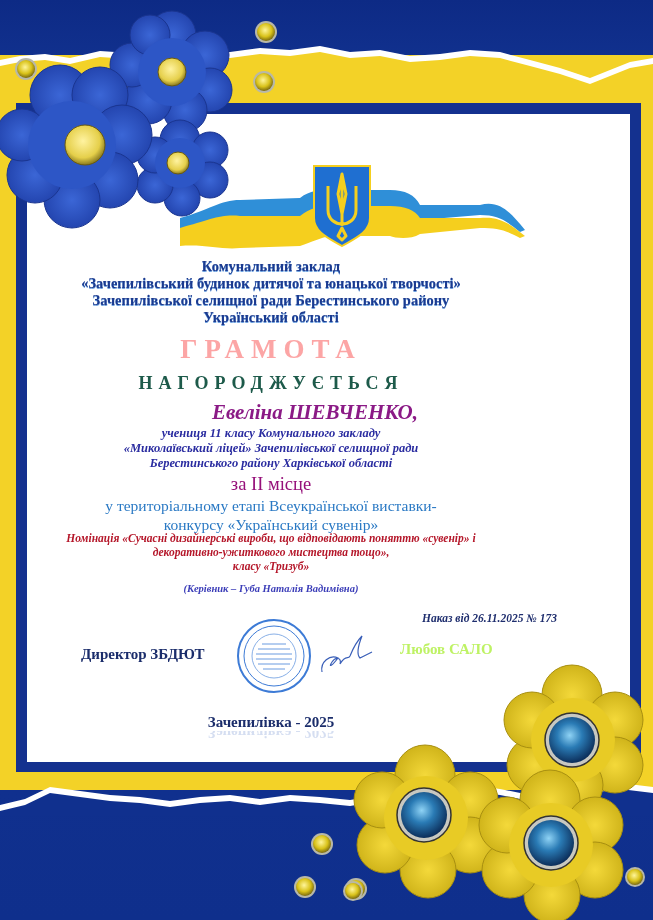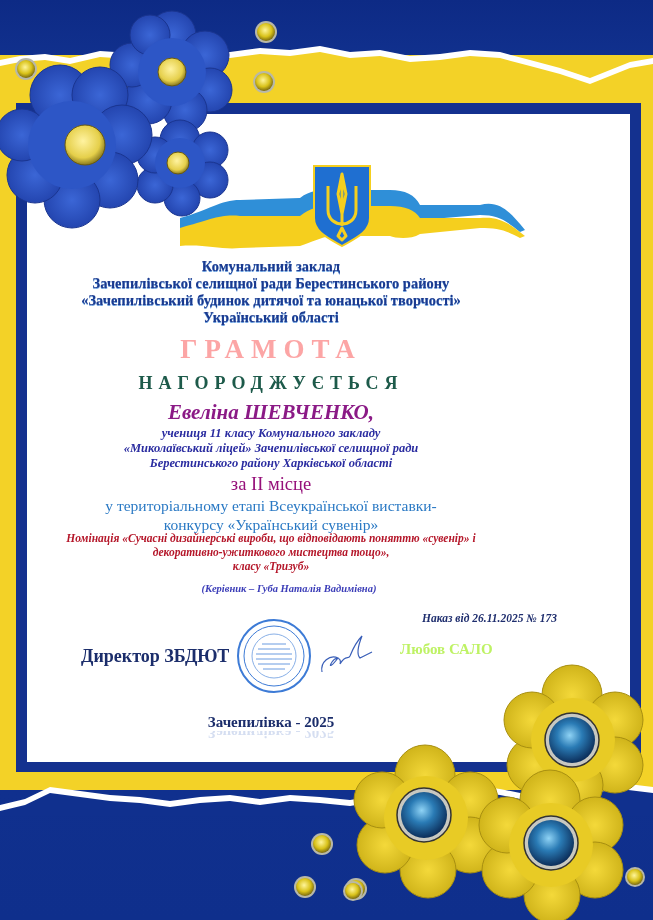--- a/index.html
+++ b/index.html
@@ -17,28 +17,28 @@
   #torn-top { top:40px; height:50px; }
   #torn-bottom { top:775px; height:40px; }
   #blue-frame { left:16px; top:103px; width:625px; height:669px; background:#14318f; }
   #paper { left:27px; top:114px; width:603px; height:648px; background:#ffffff; }
 
   .center { left:0; width:542px; text-align:center; }
   .inst { font-weight:bold; color:#1b3a8f; font-size:14.5px; line-height:17px;
           text-shadow: 0 1px 0 #6fa3e0; }
   #title { top:334px; font-size:27px; font-weight:bold; color:#fca5a5; letter-spacing:7px; }
   #awarded { top:373px; font-size:18px; font-weight:bold; color:#1d5a4a; letter-spacing:6px; }
-  #name { top:400px; font-size:21px; font-weight:bold; font-style:italic; color:#8b1a86; }
+  #name { top:400px; font-size:21px; font-weight:bold; font-style:italic; color:#8b1a86;padding-left:44px; }
   .student { font-style:italic; font-weight:bold; color:#2a2ca0; font-size:12.5px; line-height:15px; }
   #place { top:474px; font-size:18.5px; font-weight:normal; color:#96107a; }
   .contest { color:#2a79c4; font-size:15.5px; line-height:19px; }
   .nom { font-style:italic; font-weight:bold; color:#b5172a; font-size:11.5px; line-height:14px; }
-  #supervisor { top:583px; font-style:italic; font-weight:bold; color:#3b3db8; font-size:10.5px;padding-left:18px; }
+  #supervisor { top:583px; font-style:italic; font-weight:bold; color:#3b3db8; font-size:10.5px; }
   #order { left:422px; top:612px; font-style:italic; font-weight:bold; color:#1f2e6e; font-size:11.5px; }
-  #director { left:81px; top:646px; font-weight:bold; color:#1b2d6b; font-size:18px; }
+  #director { left:81px; top:646px; font-weight:bold; color:#1b2d6b; font-size:15px; }
   #signer { left:400px; top:641px; font-weight:bold; color:#bef264; font-size:15px; }
   #place-year { top:714px; font-weight:bold; color:#1b2d6b; font-size:15px; }
   #place-year-refl { top:731px; font-weight:bold; font-size:15px; color:#8aa3d8; opacity:0.35;
                      transform: scaleY(-1); height:10px; overflow:hidden; }
 </style>
 </head>
 <body>
 
 <div id="bg-top" class="abs"></div>
 <div id="yellow-band" class="abs"></div>
@@ -148,22 +148,22 @@
   <path d="M0,58 C30,50 40,40 60,40 L120,38 C130,30 140,30 150,30 L210,30 C225,30 235,35 240,45 L300,45 C320,40 330,52 345,70 L340,72 C325,60 318,55 300,55 L240,60 C230,65 215,62 210,60 L150,60 C140,62 132,68 120,72 L60,75 C42,78 25,72 0,75 Z" fill="#2f8fd8"></path>
   <path d="M0,68 C30,60 40,54 60,56 L120,56 C130,48 140,46 150,46 L210,46 C225,46 235,50 240,58 L300,58 C320,56 330,64 345,76 L340,78 C325,70 318,68 300,68 L240,74 C230,80 215,78 210,76 L150,76 C140,78 132,82 120,86 L60,88 C42,90 25,84 0,86 Z" fill="#f5cf1e"></path>
   <g transform="translate(134,6)">
     <path d="M0,0 L56,0 L56,52 C56,66 42,72 28,80 C14,72 0,66 0,52 Z" fill="#1f6fd1" stroke="#f5cf1e" stroke-width="2"></path>
     <path d="M28,8 L28,60 M14,20 L14,44 C14,54 22,58 28,58 C34,58 42,54 42,44 L42,20 M28,8 L24,28 L28,48 L32,28 Z M28,62 L24,70 L28,74 L32,70 Z" fill="none" stroke="#f5cf1e" stroke-width="3" stroke-linejoin="round"></path>
   </g>
 </svg>
 
 <div class="abs center inst" style="top:258px">
   <div>Комунальний заклад</div>
+  <div>«Зачепилівський  будинок дитячої та юнацької творчості»</div>
   <div>Зачепилівської селищної ради Берестинського району</div>
-  <div>«Зачепилівський  будинок дитячої та юнацької творчості»</div>
   <div>Український області</div>
 </div>
 
 <div id="title" class="abs center">ГРАМОТА</div>
 <div id="awarded" class="abs center">НАГОРОДЖУЄТЬСЯ</div>
 <div id="name" class="abs center">Евеліна ШЕВЧЕНКО,</div>
 
 <div class="abs center student" style="top:426px">
   <div>учениця 11 класу Комунального закладу</div>
   <div>«Миколаївський ліцей» Зачепилівської селищної  ради</div>

